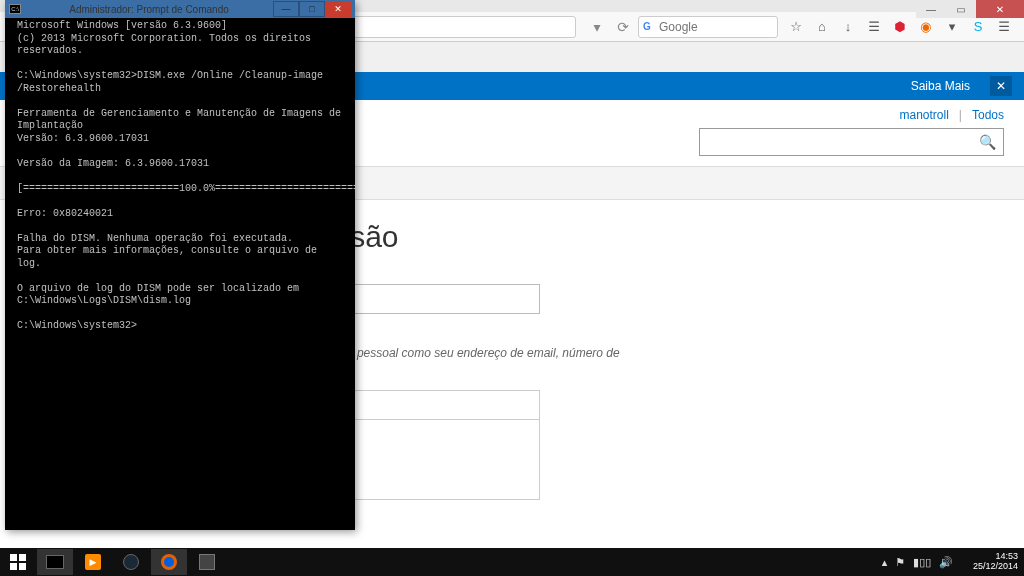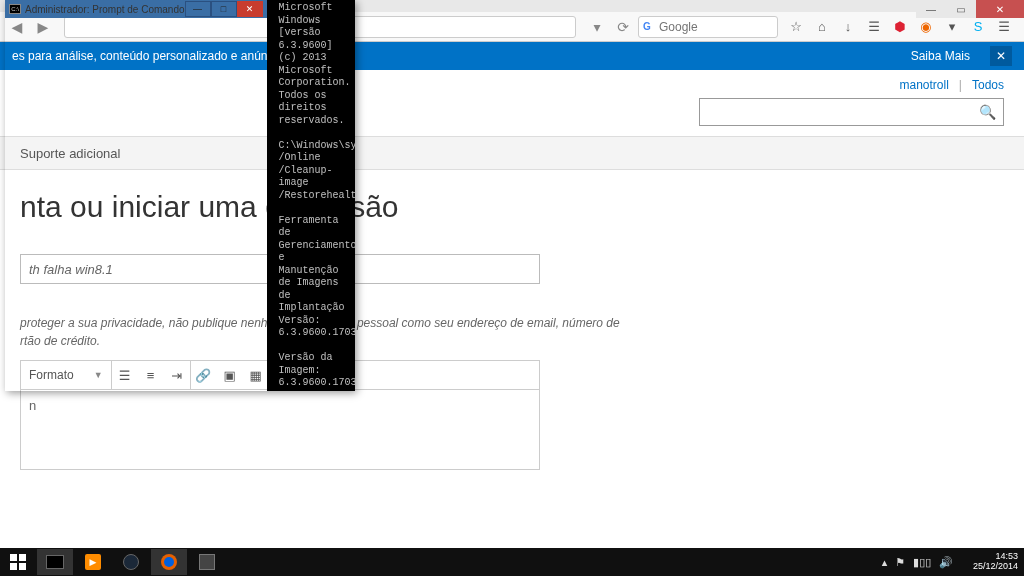--- a/index.html
+++ b/index.html
@@ -16,21 +16,21 @@
 .browser-toolbar { height: 30px; background: #f8f8f8; border-bottom: 1px solid #ccc; display: flex; align-items: center; padding: 0 6px; gap: 4px; }
 .nav-btn { width: 22px; height: 22px; display: flex; align-items: center; justify-content: center; color: #888; font-size: 14px; cursor: pointer; }
 .addr-bar { flex: 1; height: 22px; background: #fff; border: 1px solid #ccc; border-radius: 3px; margin: 0 6px; }
 .toolbar-search { display: flex; align-items: center; height: 22px; background: #fff; border: 1px solid #ccc; border-radius: 3px; padding: 0 4px; gap: 4px; width: 140px; }
 .toolbar-search input { border: none; outline: none; font-size: 12px; width: 100px; color: #888; }
 .g-icon { width: 12px; height: 12px; display: inline-block; font-size: 10px; color: #4285f4; font-weight: bold; }
 .toolbar-icons { display: flex; gap: 10px; padding: 0 6px; align-items: center; }
 .tb-icon { width: 16px; height: 16px; display: flex; align-items: center; justify-content: center; font-size: 13px; cursor: pointer; color: #555; }
 
 
-.page { flex: 1; background: #fff; position: relative; overflow: hidden; }
+.page { flex: 1; background: #fff; position: relative; overflow: hidden; margin-top: 30px; }
 .blue-banner { background: #0072c6; color: #fff; height: 28px; display: flex; align-items: center; justify-content: space-between; padding: 0 12px; font-size: 12px; }
 .banner-close { background: #005a9e; width: 22px; height: 20px; display: flex; align-items: center; justify-content: center; cursor: pointer; margin-left: 10px; }
 .banner-right { display: flex; align-items: center; gap: 10px; }
 
 .page-header { display: flex; justify-content: flex-end; align-items: center; padding: 8px 20px 6px; gap: 10px; font-size: 12px; }
 .page-header a { color: #0072c6; text-decoration: none; cursor: pointer; }
 .page-header .sep { color: #aaa; }
 .search-box { width: 305px; height: 28px; border: 1px solid #999; margin: 0 20px 10px auto; display: flex; align-items: center; justify-content: flex-end; padding: 0 6px; }
 .search-box .mag { color: #0072c6; font-size: 14px; cursor: pointer; }
 
@@ -42,21 +42,21 @@
 .privacy-note { font-size: 12px; font-style: italic; color: #666; margin: 30px 0 10px; line-height: 1.5; max-width: 620px; }
 
 .editor-toolbar { border: 1px solid #ccc; height: 30px; display: flex; align-items: center; font-size: 12px; color: #555; width: 520px; }
 .et-dropdown { display: flex; align-items: center; padding: 0 8px; gap: 20px; border-right: 1px solid #ccc; height: 100%; cursor: pointer; }
 .et-dropdown .caret { font-size: 9px; color: #888; }
 .et-group { display: flex; align-items: center; height: 100%; border-right: 1px solid #ccc; }
 .et-btn { width: 26px; height: 100%; display: flex; align-items: center; justify-content: center; cursor: pointer; font-size: 13px; }
 .editor-body { border: 1px solid #ccc; border-top: none; min-height: 80px; padding: 8px; font-size: 13px; color: #666; width: 520px; }
 
 
-.cmd-window { position: absolute; top: 0; left: 5px; width: 350px; height: 391px; z-index: 100; display: flex; flex-direction: row; box-shadow: 2px 2px 8px rgba(0,0,0,0.4); }
+.cmd-window { position: absolute; top: 0; left: 5px; width: 350px; height: 530px; z-index: 100; display: flex; flex-direction: column; box-shadow: 2px 2px 8px rgba(0,0,0,0.4); }
 .cmd-titlebar { height: 18px; background: #3a6ea5; display: flex; align-items: center; padding: 0 4px; }
 .cmd-icon { width: 12px; height: 10px; background: #000; border: 1px solid #888; margin-right: 4px; font-size: 6px; color: #ccc; display: flex; align-items: center; justify-content: center; }
 .cmd-title { flex: 1; font-size: 10px; color: #333; text-align: center; }
 .cmd-controls { display: flex; }
 .cmd-ctrl { width: 26px; height: 16px; display: flex; align-items: center; justify-content: center; font-size: 9px; cursor: pointer; }
 .cmd-ctrl.min, .cmd-ctrl.max { background: #3a6ea5; color: #222; border: 1px solid #2a5080; }
 .cmd-ctrl.close { background: #c83c2e; color: #fff; }
 .cmd-body { flex: 1; background: #000; color: #c0c0c0; font-family: "Consolas", "Courier New", monospace; font-size: 10px; padding: 2px 12px; line-height: 1.25; white-space: pre-wrap; overflow: hidden; }
 
 

